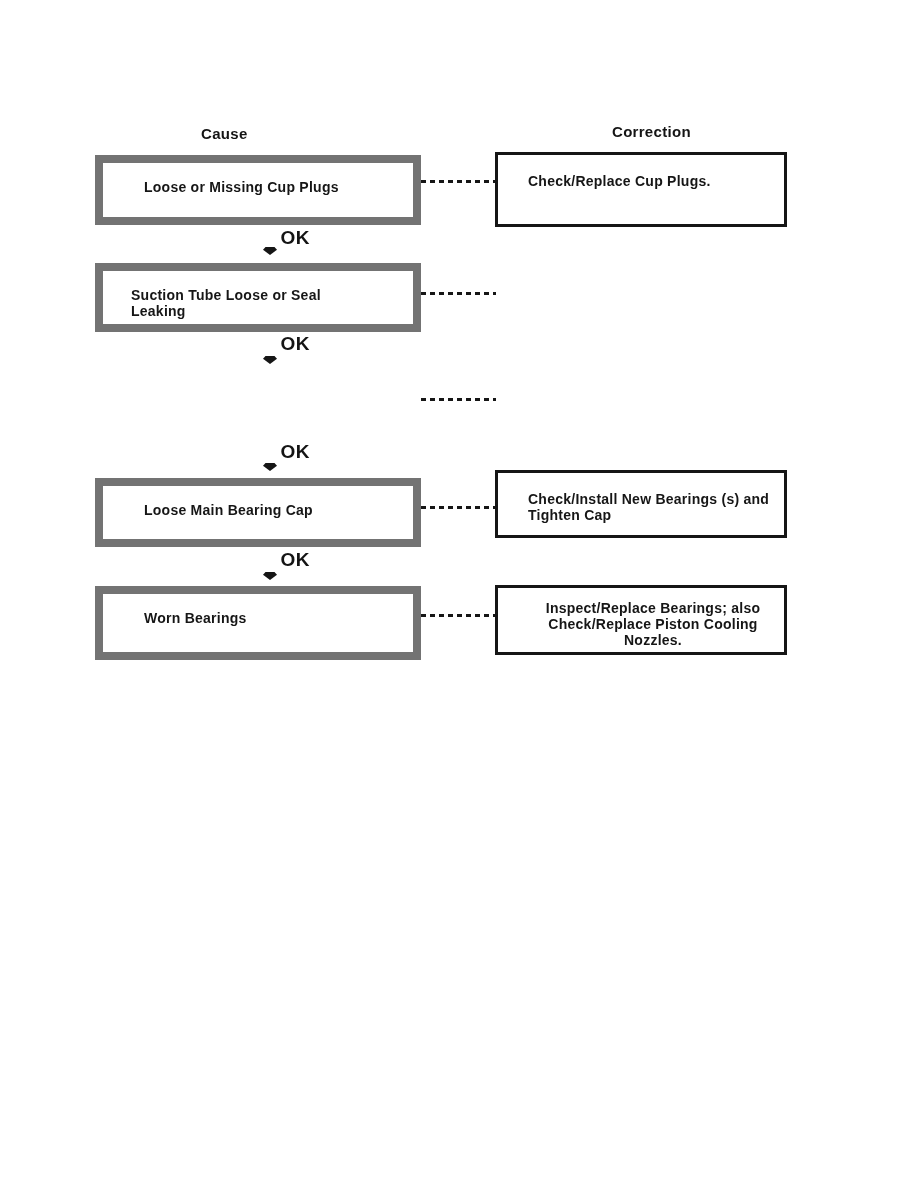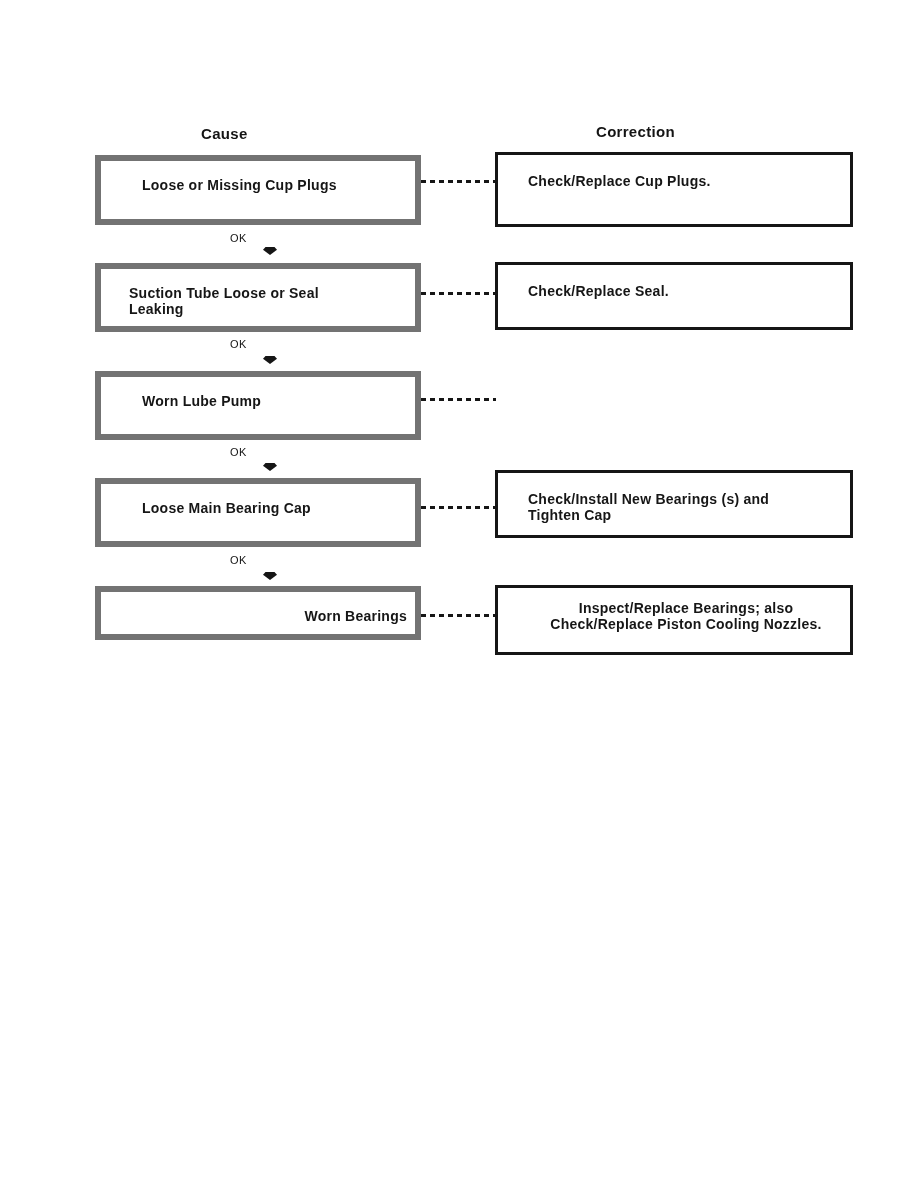--- a/index.html
+++ b/index.html
@@ -18,40 +18,40 @@
   }
   .col-header {
     position: absolute;
     font-size: 15px;
     font-weight: bold;
     letter-spacing: 0.3px;
     text-align: left;
     color: #141414;
   }
   .hdr-cause { left: 201px; top: 125px; width: 100px; }
-  .hdr-corr  { left: 596px; top: 123px; width: 120px; }
+  .hdr-corr  { left: 612px; top: 123px; width: 120px; }
 
   .cause-box {
     position: absolute;
     left: 95px;
     width: 326px;
     box-sizing: border-box;
-    border: 6px solid #737373;
+    border: 8px solid #737373;
     background: #ffffff;
     padding: 16px 8px 0 41px;
     font-size: 14px;
     font-weight: bold;
     letter-spacing: 0.25px;
     line-height: 16px;
     white-space: pre-line;
   }
   .corr-box {
     position: absolute;
     left: 495px;
-    width: 358px;
+    width: 292px;
     box-sizing: border-box;
     border: 3px solid #161616;
     background: #ffffff;
     padding: 18px 6px 0 30px;
     font-size: 14px;
     font-weight: bold;
     letter-spacing: 0.25px;
     line-height: 16px;
     white-space: pre-line;
   }
@@ -59,23 +59,23 @@
     position: absolute;
     left: 421px;
     width: 75px;
     height: 3px;
     background: repeating-linear-gradient(90deg, #161616 0 5px, transparent 5px 9px);
   }
   .ok-label {
     position: absolute;
     left: 230px;
     width: 80px;
-    text-align: left;
-    font-size: 11px;
-    font-weight: normal;
+    text-align: right;
+    font-size: 19px;
+    font-weight: bold;
     letter-spacing: 0.5px;
     line-height: 16px;
     color: #141414;
   }
   .down-arrow {
     position: absolute;
     left: 263px;
     width: 14px;
     height: 8px;
     background: #161616;
@@ -92,34 +92,32 @@
 
   <div class="cause-box" style="top:155px;height:70px;">Loose or Missing Cup Plugs</div>
   <div class="dash-connector" style="top:180px;"></div>
   <div class="corr-box" style="top:152px;height:75px;">Check/Replace Cup Plugs.</div>
   <div class="ok-label" style="top:230px;">OK</div>
   <div class="down-arrow" style="top:247px;"></div>
 
   <div class="cause-box" style="top:263px;height:69px;padding-left:28px;">Suction Tube Loose or Seal
 Leaking</div>
   <div class="dash-connector" style="top:292px;"></div>
-  <div class="corr-box" style="top:262px;height:68px;">Check/Replace Seal.</div>
   <div class="ok-label" style="top:336px;">OK</div>
   <div class="down-arrow" style="top:356px;"></div>
 
-  <div class="cause-box" style="top:371px;height:69px;">Worn Lube Pump</div>
   <div class="dash-connector" style="top:398px;"></div>
   <div class="ok-label" style="top:444px;">OK</div>
   <div class="down-arrow" style="top:463px;"></div>
 
   <div class="cause-box" style="top:478px;height:69px;">Loose Main Bearing Cap</div>
   <div class="dash-connector" style="top:506px;"></div>
   <div class="corr-box" style="top:470px;height:68px;">Check/Install New Bearings (s) and
 Tighten Cap</div>
   <div class="ok-label" style="top:552px;">OK</div>
   <div class="down-arrow" style="top:572px;"></div>
 
-  <div class="cause-box" style="top:586px;height:54px;text-align:right;">Worn Bearings</div>
+  <div class="cause-box" style="top:586px;height:74px;">Worn Bearings</div>
   <div class="dash-connector" style="top:614px;"></div>
   <div class="corr-box" style="top:585px;height:70px;padding-top:12px;text-align:center;">Inspect/Replace Bearings; also
 Check/Replace Piston Cooling Nozzles.</div>
 
 </div>
 
 </body></html>

